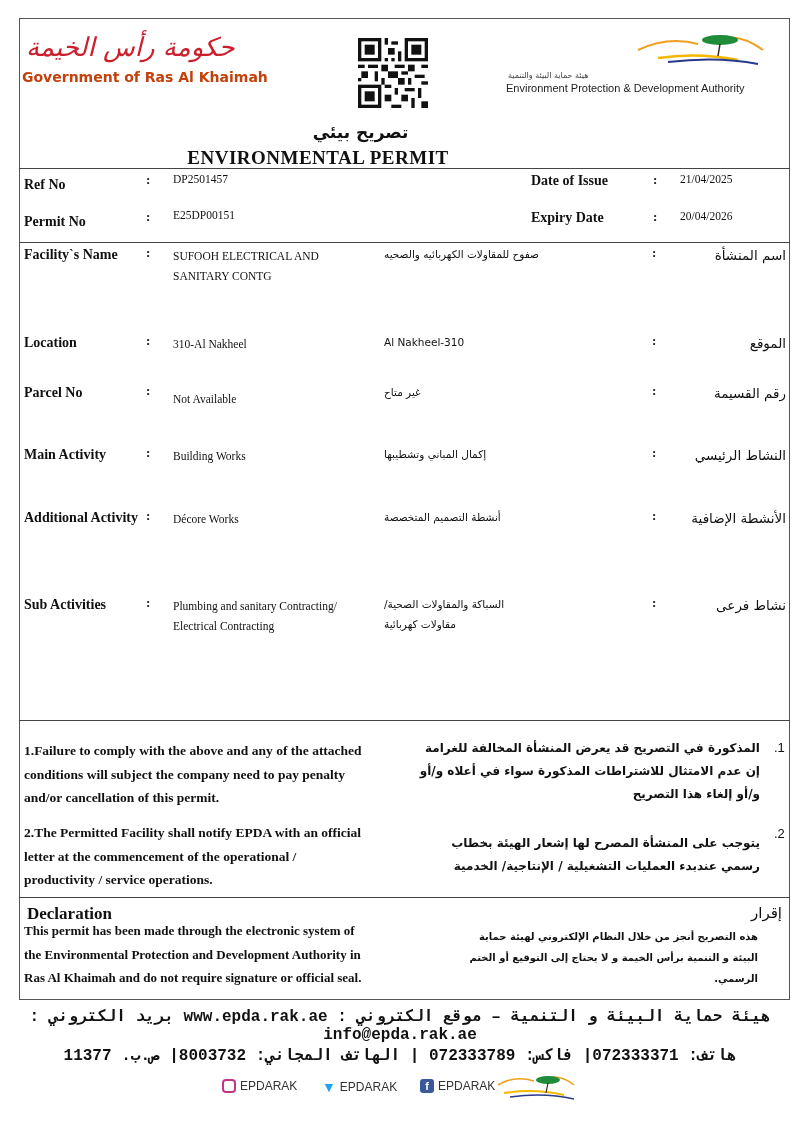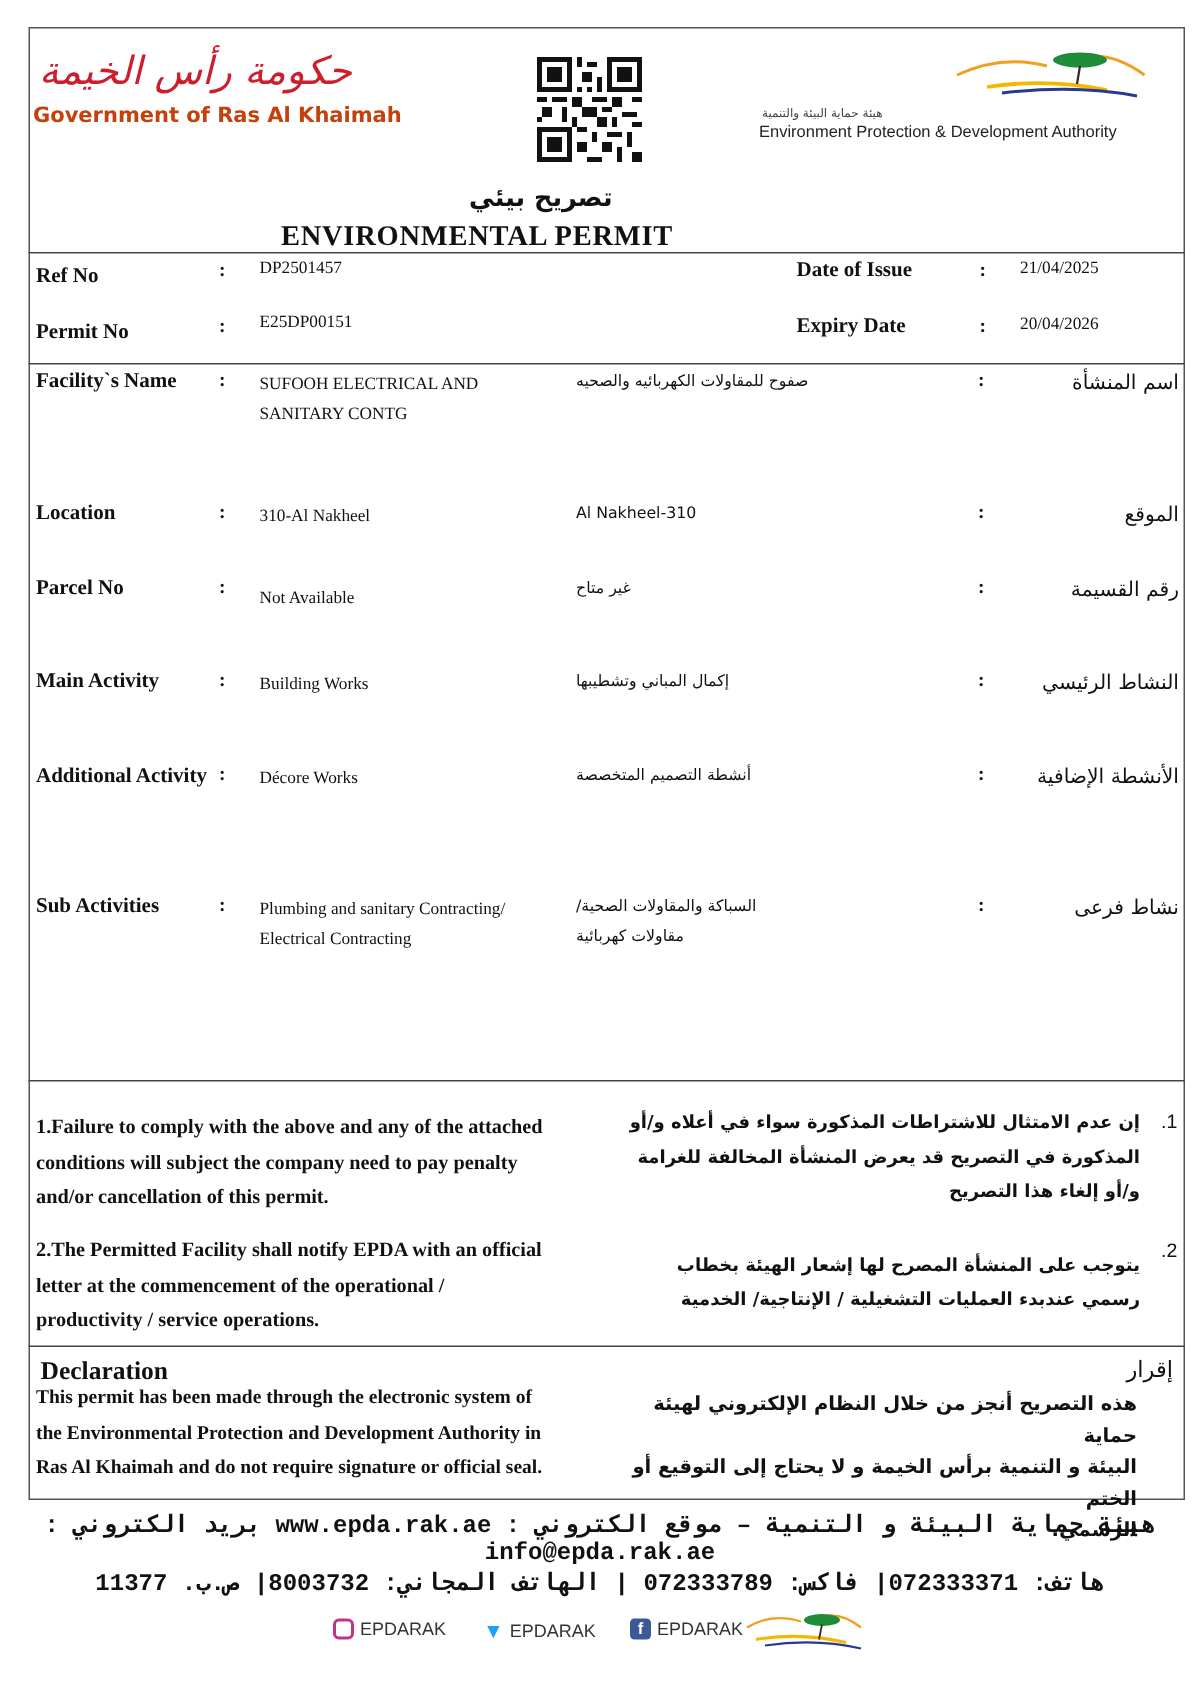--- a/index.html
+++ b/index.html
@@ -191,39 +191,39 @@
   <div>and/or cancellation of this permit.</div>
 </div>
 <div class="abs cond" style="left:24px;top:821px;width:370px">
   <div>2.The Permitted Facility shall notify EPDA with an official</div>
   <div>letter at the commencement of the operational /</div>
   <div>productivity / service operations.</div>
 </div>
 <div class="abs" style="left:774px;top:740px;font-family:'Liberation Sans',sans-serif;font-size:13px">.1</div>
 <div class="abs" style="left:774px;top:826px;font-family:'Liberation Sans',sans-serif;font-size:13px">.2</div>
 <div class="abs cond-ar" style="right:40px;top:737px;width:350px">
+  <div>المذكورة في التصريح قد يعرض المنشأة المخالفة للغرامة</div>
   <div>إن عدم الامتثال للاشتراطات المذكورة سواء في أعلاه و/أو</div>
-  <div>المذكورة في التصريح قد يعرض المنشأة المخالفة للغرامة</div>
   <div>و/أو إلغاء هذا التصريح</div>
 </div>
 <div class="abs cond-ar" style="right:40px;top:832px;width:350px">
   <div>يتوجب على المنشأة المصرح لها إشعار الهيئة بخطاب</div>
   <div>رسمي عندبدء العمليات التشغيلية / الإنتاجية/ الخدمية</div>
 </div>
 
 <div class="hline" style="top:897px"></div>
 
 <div class="abs decl-title" style="left:27px;top:904px">Declaration</div>
 <div class="abs cond" style="left:24px;top:919px;width:380px;font-size:13px">
   <div>This permit has been made through the electronic system of</div>
   <div>the Environmental Protection and Development Authority in</div>
   <div>Ras Al Khaimah and do not require signature or official seal.</div>
 </div>
 <div class="abs decl-ar-title" style="right:18px;top:904px">إقرار</div>
-<div class="abs cond-ar" style="right:42px;top:926px;width:360px;line-height:21px;font-size:13px">
+<div class="abs cond-ar" style="right:42px;top:926px;width:360px;line-height:21px;font-size:10px">
   <div>هذه التصريح أنجز من خلال النظام الإلكتروني لهيئة حماية</div>
   <div>البيئة و التنمية برأس الخيمة و لا يحتاج إلى التوقيع أو الختم</div>
   <div>الرسمي.</div>
 </div>
 
 <div class="abs foot" style="top:1006px">هيئة حماية البيئة و التنمية – موقع الكتروني : www.epda.rak.ae بريد الكتروني : info@epda.rak.ae</div>
 <div class="abs foot" style="top:1045px">هاتف: 072333371| فاكس: 072333789 | الهاتف المجاني: 8003732| ص.ب. 11377</div>
 
 <div class="abs social" style="left:198px">
   <span class="ico" style="border:2px solid #c13584;border-radius:4px;width:10px;height:10px"></span>

